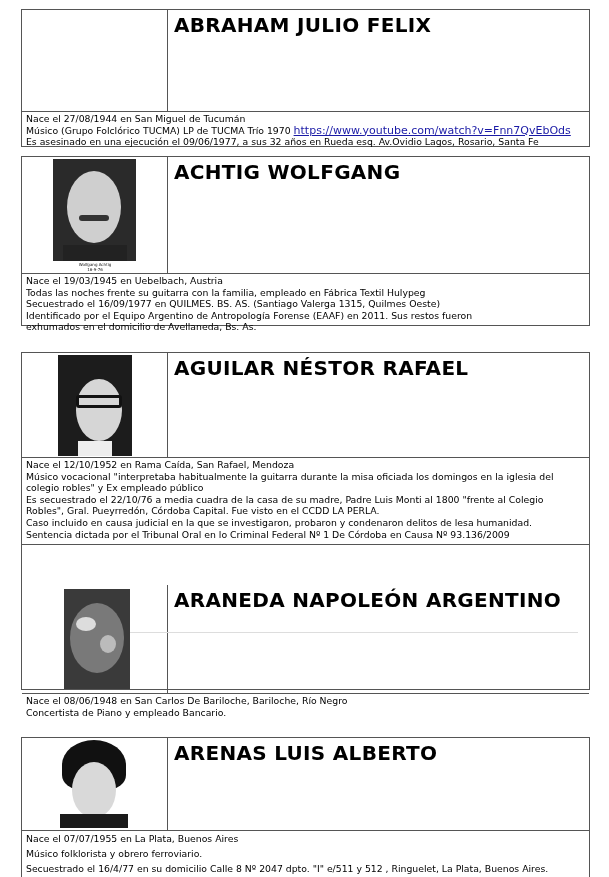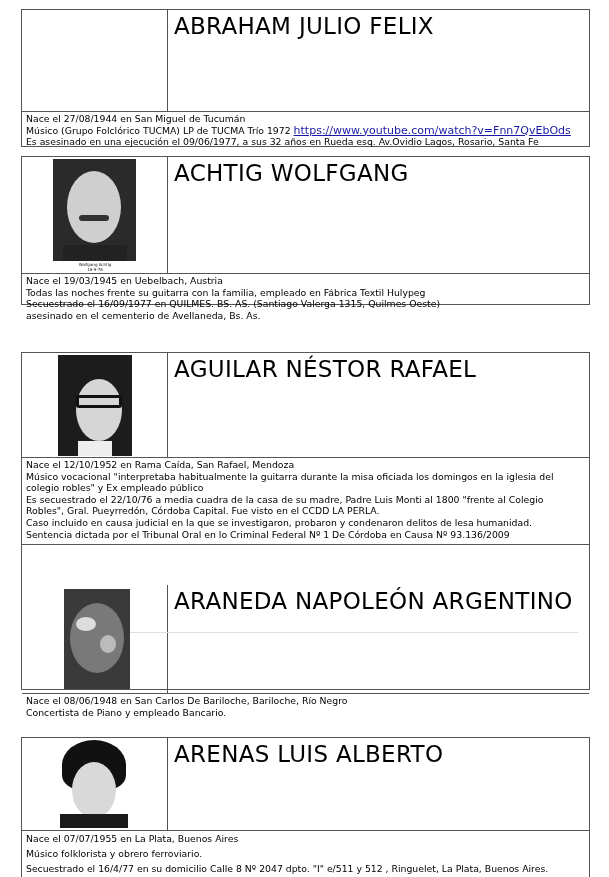--- a/index.html
+++ b/index.html
@@ -1,63 +1,64 @@
 <!DOCTYPE html>
 <html><head>
 <meta charset="utf-8">
 <style>
   html, body { margin:0; padding:0; background:#fff; }
   body { width:609px; height:877px; position:relative; overflow:hidden; font-family:"DejaVu Sans", sans-serif; color:#000; }
   .entry { position:absolute; left:21px; width:569px; border:1px solid #555; box-sizing:border-box; background:#fff; }
   .head { position:relative; border-bottom:1px solid #555; box-sizing:border-box; }
   .photo-cell { position:absolute; left:0; top:0; bottom:0; width:146px; border-right:1px solid #555; box-sizing:border-box; }
-  .name { position:absolute; left:152px; top:3px; font-weight:normal; font-size:23px; letter-spacing:0.3px; white-space:nowrap; }
+  .name { position:absolute; left:152px; top:3px; font-weight:bold; font-size:20px; letter-spacing:0.3px; white-space:nowrap; }
   .info { padding:1px 4px 1px 4px; font-size:9.3px; line-height:11.6px; white-space:nowrap; }
   .info .line { display:block; }
   .info a { color:#1a1aa6; text-decoration:underline; font-size:11px; }
   .photo { position:absolute; background:#333; overflow:hidden; }
   .face { position:absolute; border-radius:50%; }
   .caption { position:absolute; font-size:4px; text-align:center; width:70px; line-height:5px; color:#111; }
   .faint-line { position:absolute; height:1px; background:#ddd; }
 </style>
 </head>
 <body>
 
 <div class="entry" style="top:9px; height:138px;">
   <div class="head" style="height:102px;">
     <div class="photo-cell"></div>
     <div class="name">ABRAHAM JULIO FELIX</div>
   </div>
   <div class="info" style="padding-top:1px;">
     <span class="line">Nace el 27/08/1944 en San Miguel de Tucumán</span>
-    <span class="line"><span>Músico (Grupo Folclórico TUCMA) LP de TUCMA Trío 1972</span> <a>https://www.youtube.com/watch?v=Fnn7QvEbOds</a></span>
+    <span class="line"><span>Músico (Grupo Folclórico TUCMA) LP de TUCMA Trío 1970</span> <a>https://www.youtube.com/watch?v=Fnn7QvEbOds</a></span>
     <span class="line">Es asesinado en una ejecución el 09/06/1977, a sus 32 años en Rueda esq. Av.Ovidio Lagos, Rosario, Santa Fe</span>
   </div>
 </div>
 
-<div class="entry" style="top:156px; height:149px;">
+<div class="entry" style="top:156px; height:170px;">
   <div class="head" style="height:117px;">
     <div class="photo-cell">
       <div class="photo" style="left:31px; top:2px; width:83px; height:102px; background:#2a2a2a;">
         <div class="face" style="left:14px; top:12px; width:54px; height:72px; background:#cfcfcf;"></div>
         <div style="position:absolute; left:26px; top:56px; width:30px; height:6px; background:#333; border-radius:3px;"></div>
         <div style="position:absolute; left:10px; top:86px; width:64px; height:16px; background:#222;"></div>
       </div>
       <div class="caption" style="left:38px; top:105px;">
         <span style="display:block;">Wolfgang Achtig</span>
         <span style="display:block;">16-9-76</span>
       </div>
     </div>
     <div class="name">ACHTIG WOLFGANG</div>
   </div>
   <div class="info">
     <span class="line">Nace el 19/03/1945 en Uebelbach, Austria</span>
     <span class="line">Todas las noches frente su guitarra con la familia, empleado en Fábrica Textil Hulypeg</span>
     <span class="line">Secuestrado el 16/09/1977 en QUILMES. BS. AS. (Santiago Valerga 1315, Quilmes Oeste)</span>
-    <span class="line">asesinado en el cementerio de Avellaneda, Bs. As.</span>
+    <span class="line">Identificado por el Equipo Argentino de Antropología Forense (EAAF) en 2011. Sus restos fueron</span>
+    <span class="line">exhumados en el domicilio de Avellaneda, Bs. As.</span>
   </div>
 </div>
 
 <div class="entry" style="top:344px; height:206px;margin-top:8px;">
   <div class="head" style="height:105px;">
     <div class="photo-cell">
       <div class="photo" style="left:36px; top:2px; width:74px; height:101px; background:#1c1c1c;">
         <div class="face" style="left:18px; top:24px; width:46px; height:62px; background:#d6d6d6;"></div>
         <div style="position:absolute; left:18px; top:40px; width:46px; height:13px; border:3px solid #111; box-sizing:border-box; border-radius:3px;"></div>
         <div style="position:absolute; left:20px; top:86px; width:34px; height:15px; background:#eee;"></div>

